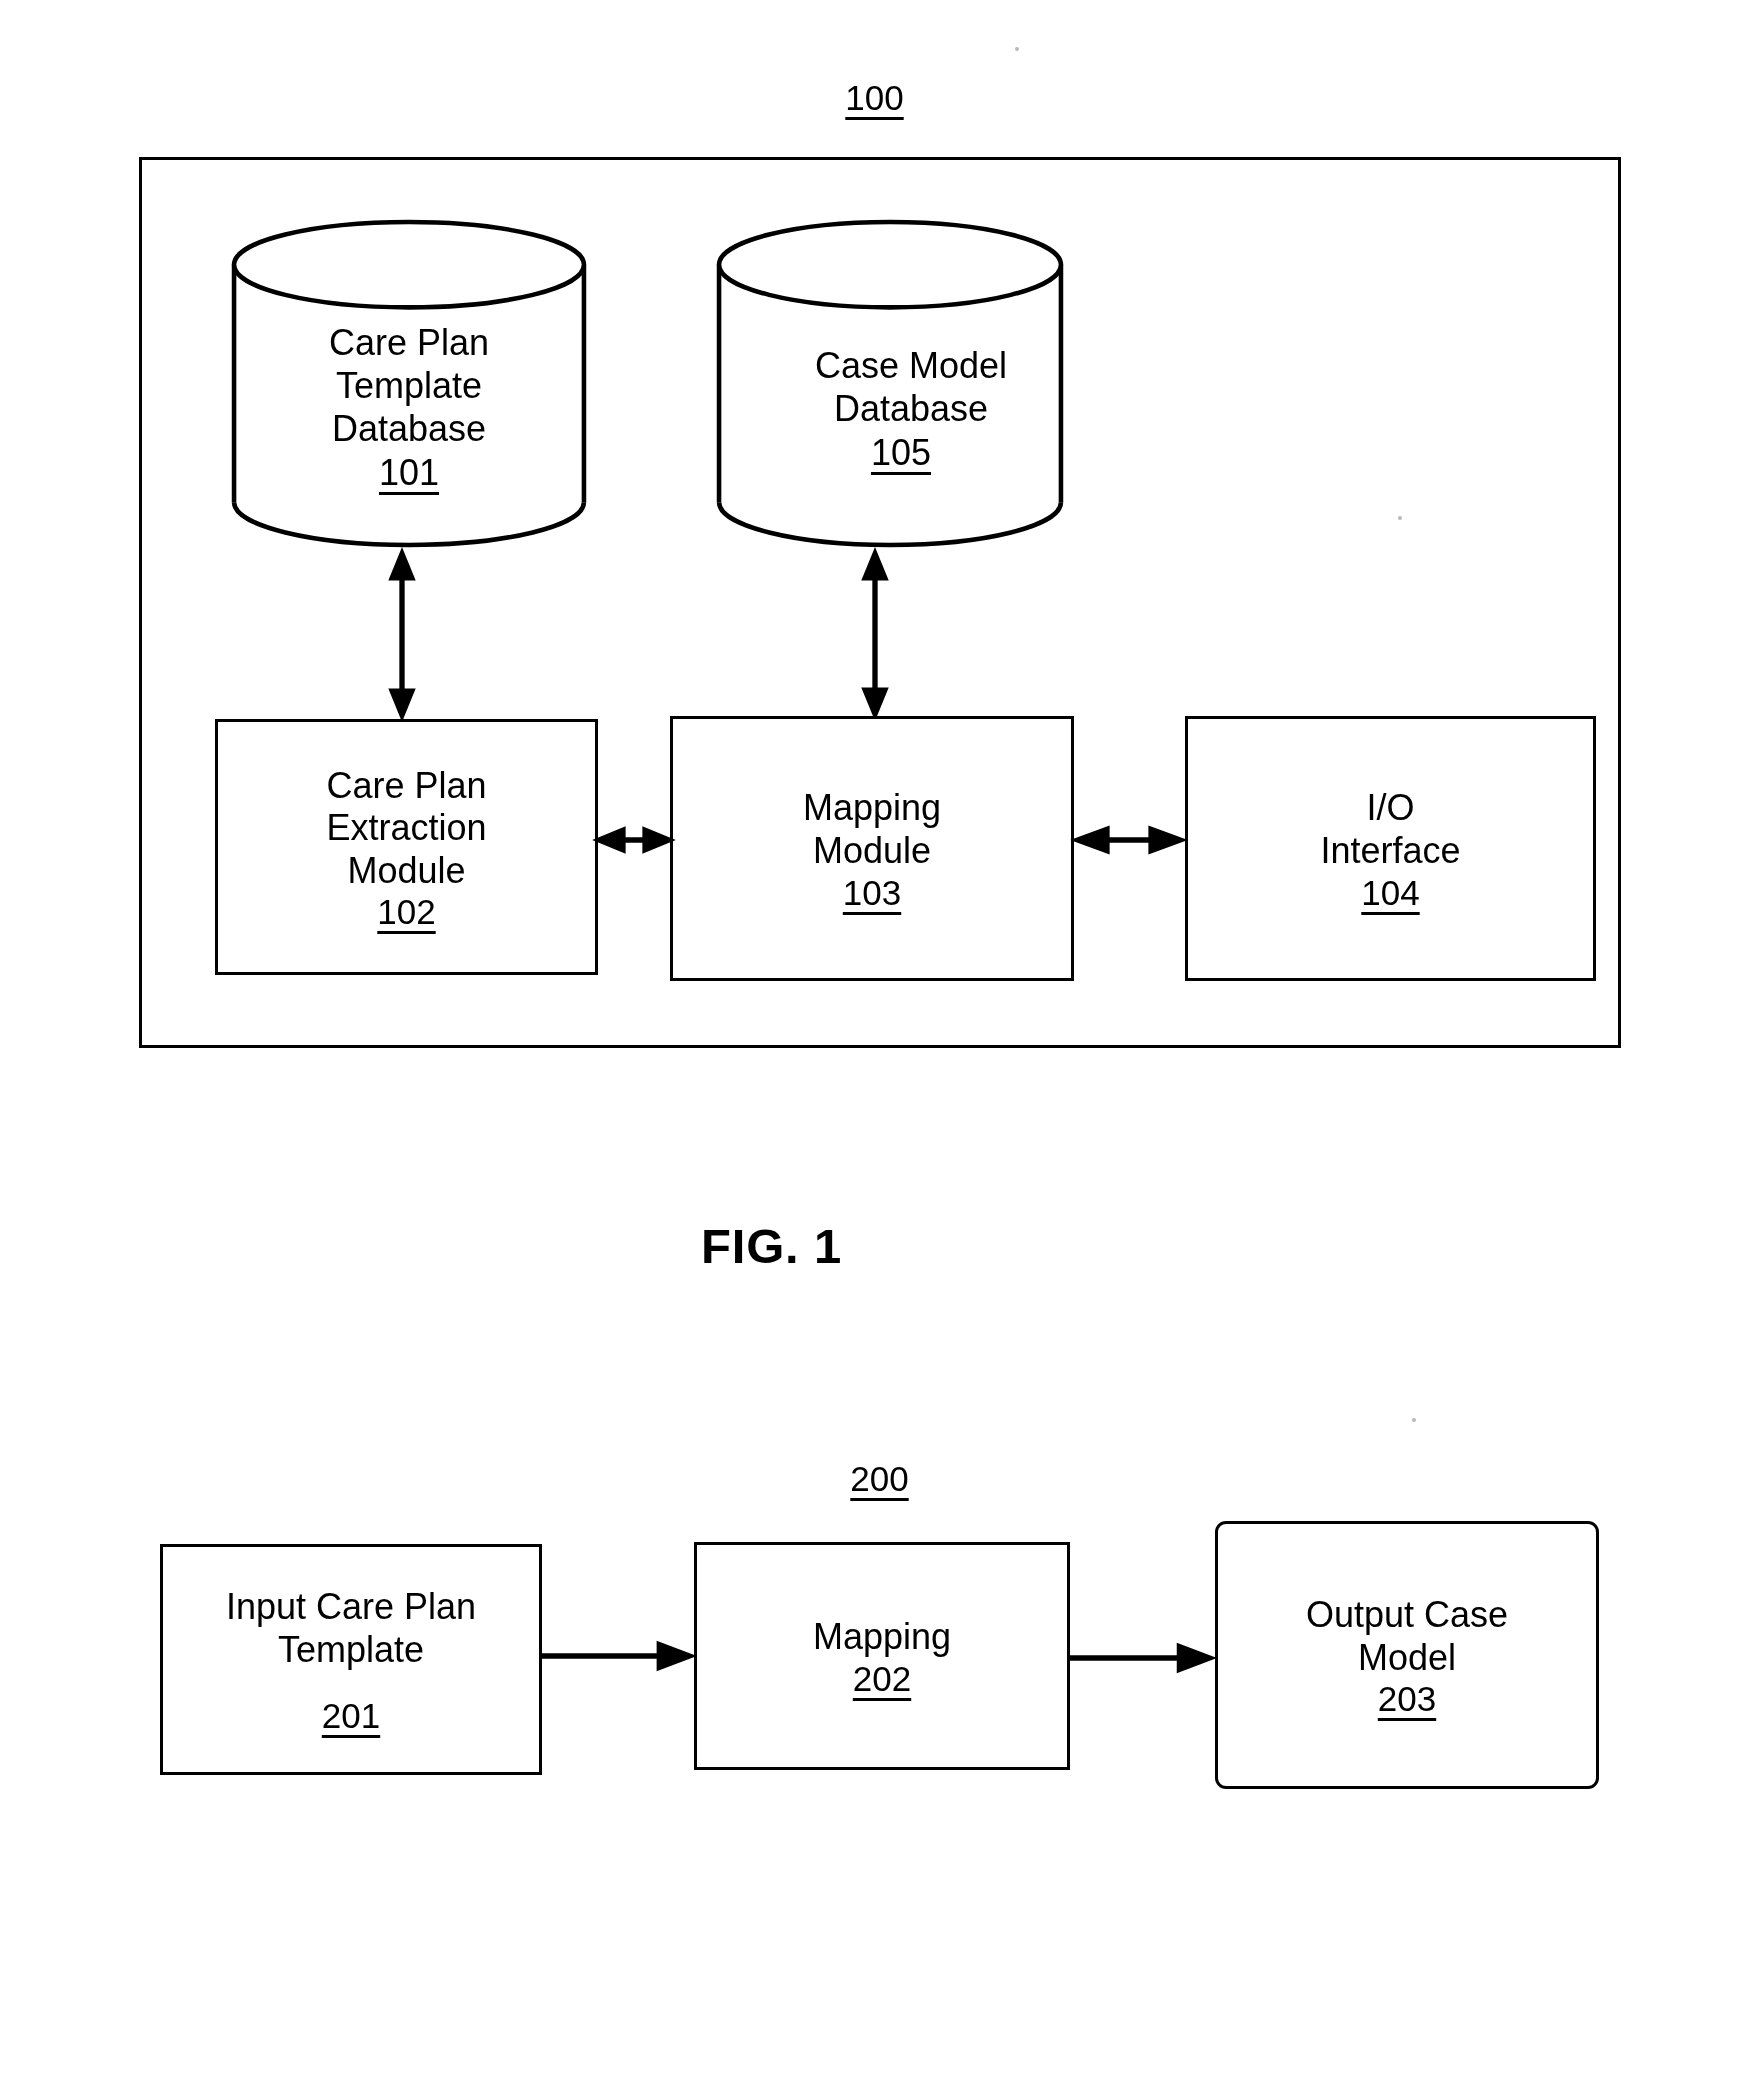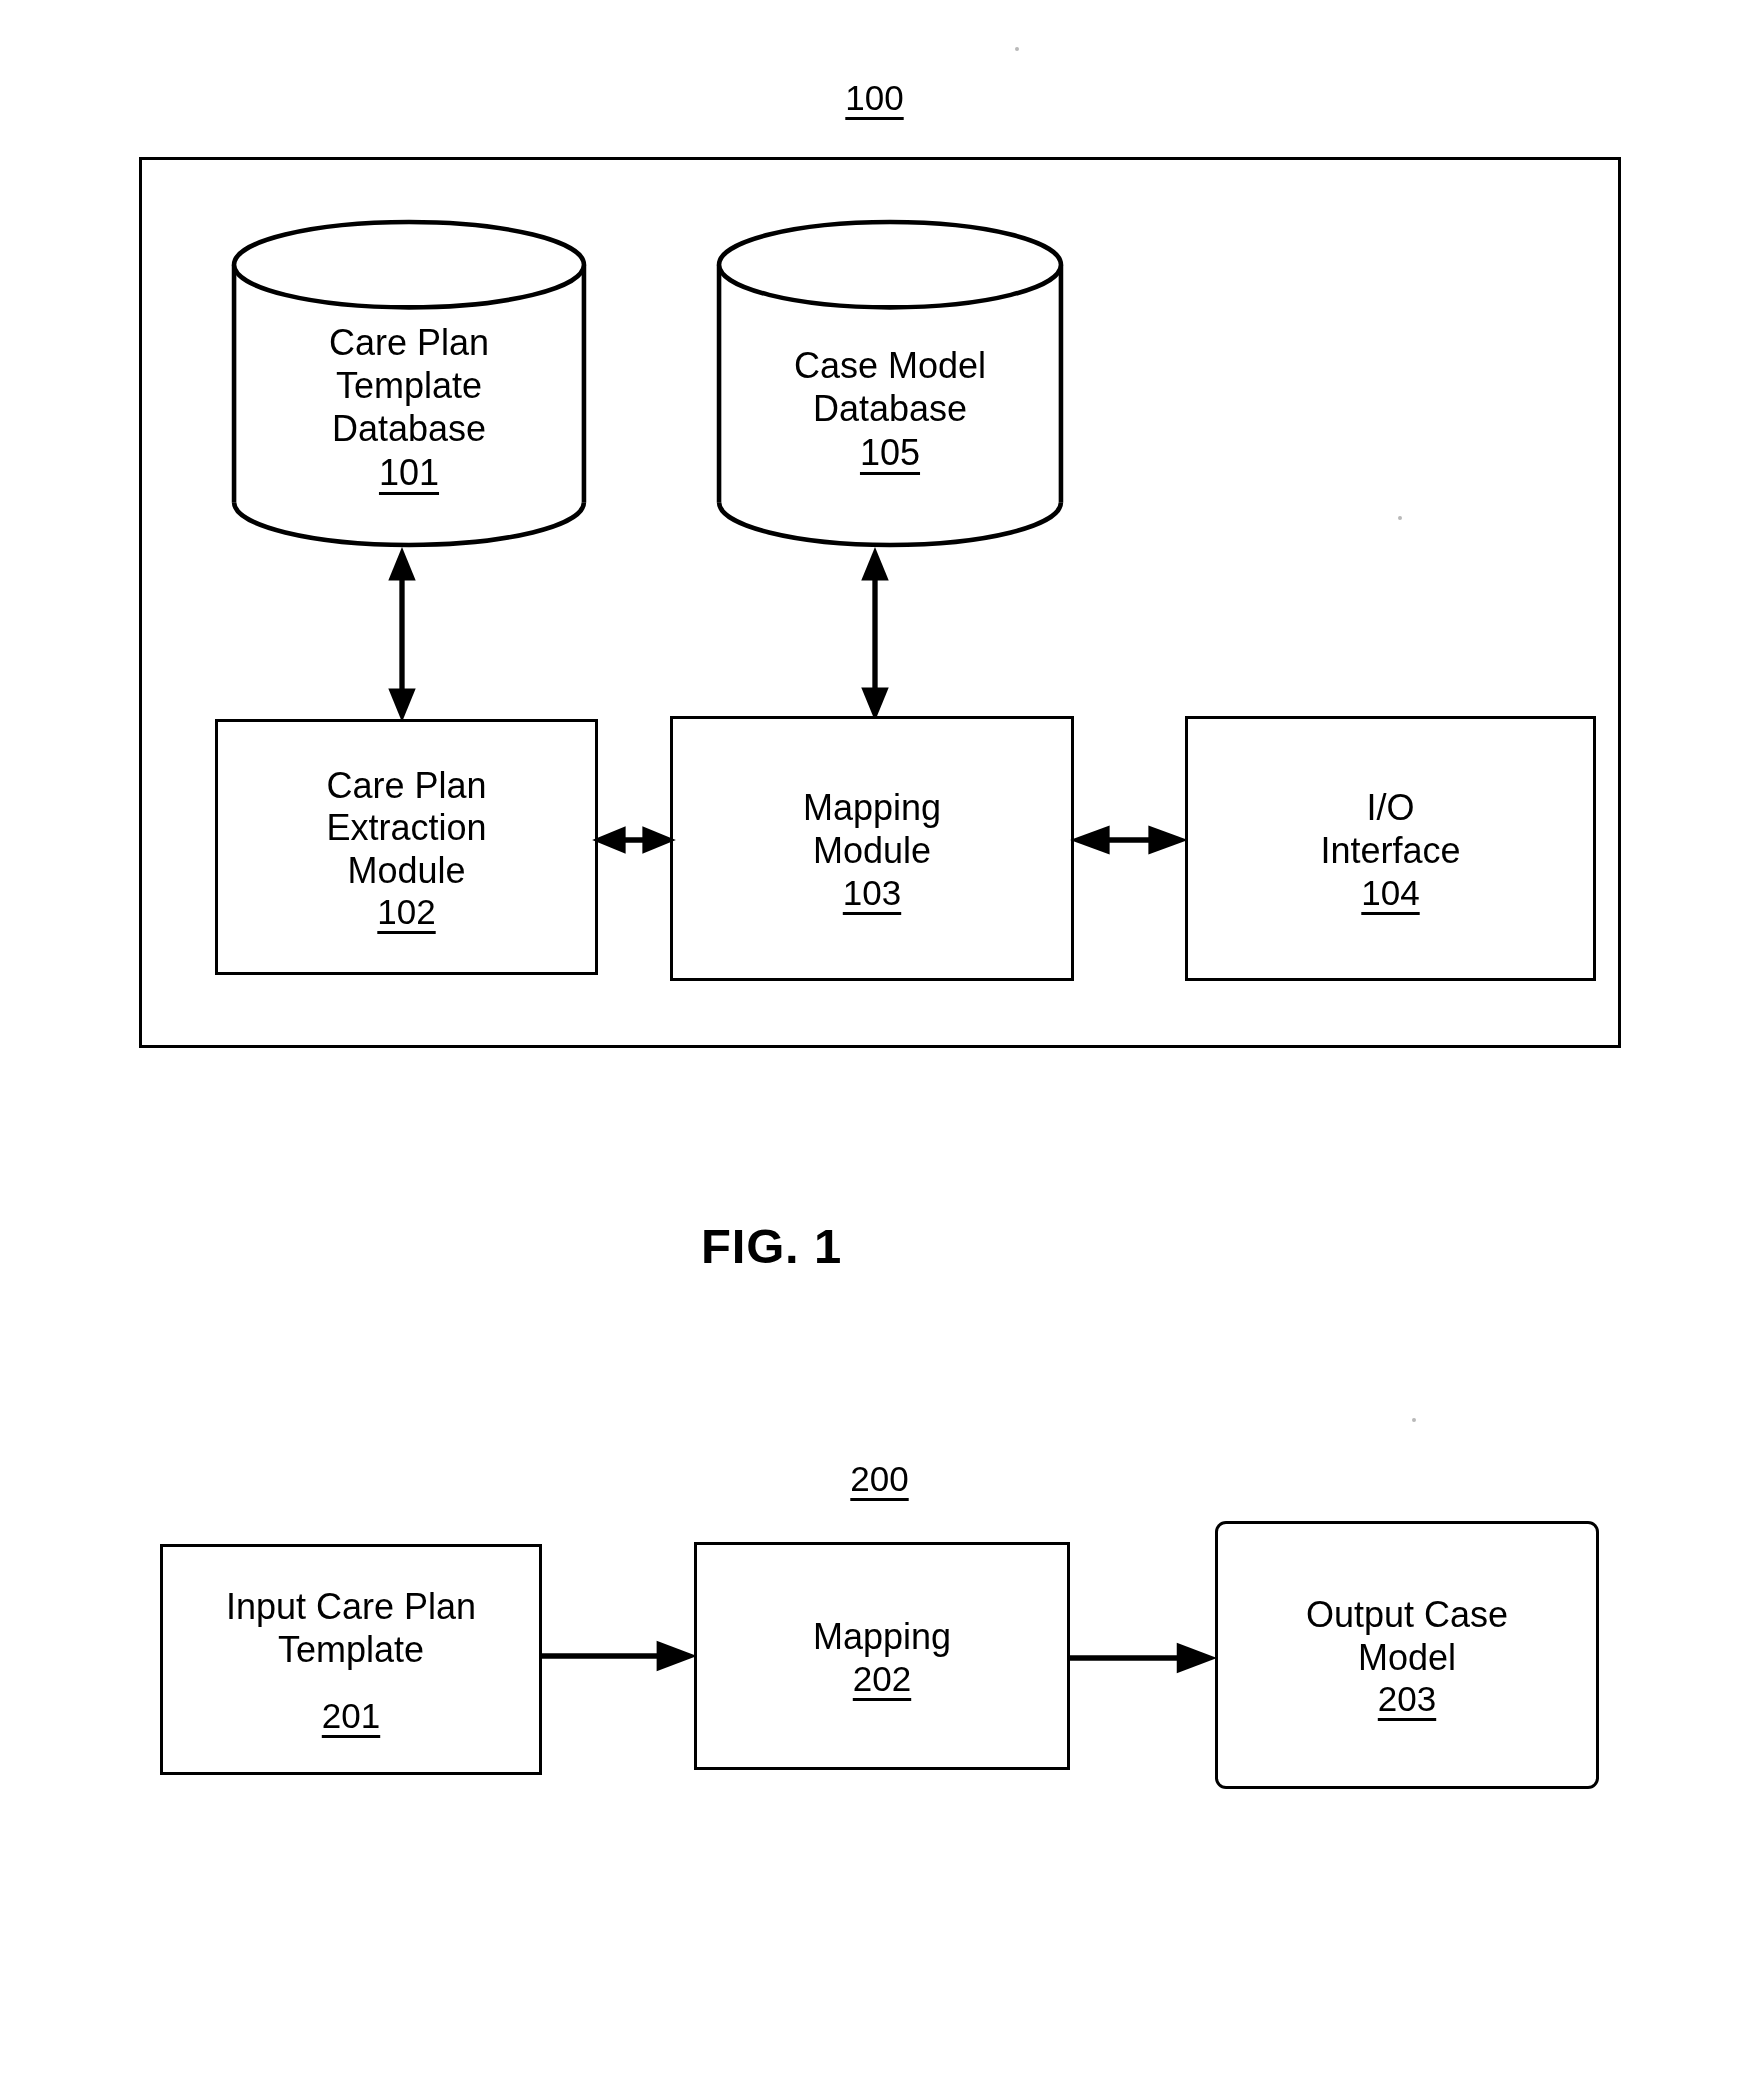--- a/index.html
+++ b/index.html
@@ -131,23 +131,23 @@
       <div class="cyl-label ref-num" style="top:233px;">101</div>
     </div>
 
     <div class="cylinder" style="left:716px; top:219px; width:348px; height:329px;">
       <svg class="cyl-svg" viewBox="0 0 457 432" preserveAspectRatio="none">
         <path d="M4 60 L4 372" stroke="#000" stroke-width="6" fill="none"></path>
         <path d="M453 60 L453 372" stroke="#000" stroke-width="6" fill="none"></path>
         <ellipse cx="228.5" cy="60" rx="224.5" ry="56" stroke="#000" stroke-width="6" fill="#fff"></ellipse>
         <path d="M4 372 A224.5 56 0 0 0 453 372" stroke="#000" stroke-width="6" fill="none"></path>
       </svg>
-      <div class="cyl-label" style="top:126px;">Case Model
+      <div class="cyl-label" style="top:126px;padding-left:21px;">Case Model
 Database</div>
-      <div class="cyl-label ref-num" style="top:213px;">105</div>
+      <div class="cyl-label ref-num" style="top:213px;margin-left:11px;">105</div>
     </div>
 
     <svg class="arrow-svg" style="left:379px; top:547px; width:46px; height:175px;" viewBox="0 0 60 230">
       <line x1="30" y1="22" x2="30" y2="208" stroke="#000" stroke-width="7"></line>
       <polygon points="30,0 12,44 48,44" fill="#000"></polygon>
       <polygon points="30,230 12,186 48,186" fill="#000"></polygon>
     </svg>
 
     <svg class="arrow-svg" style="left:852px; top:547px; width:46px; height:174px;" viewBox="0 0 60 228">
       <line x1="30" y1="22" x2="30" y2="206" stroke="#000" stroke-width="7"></line>

